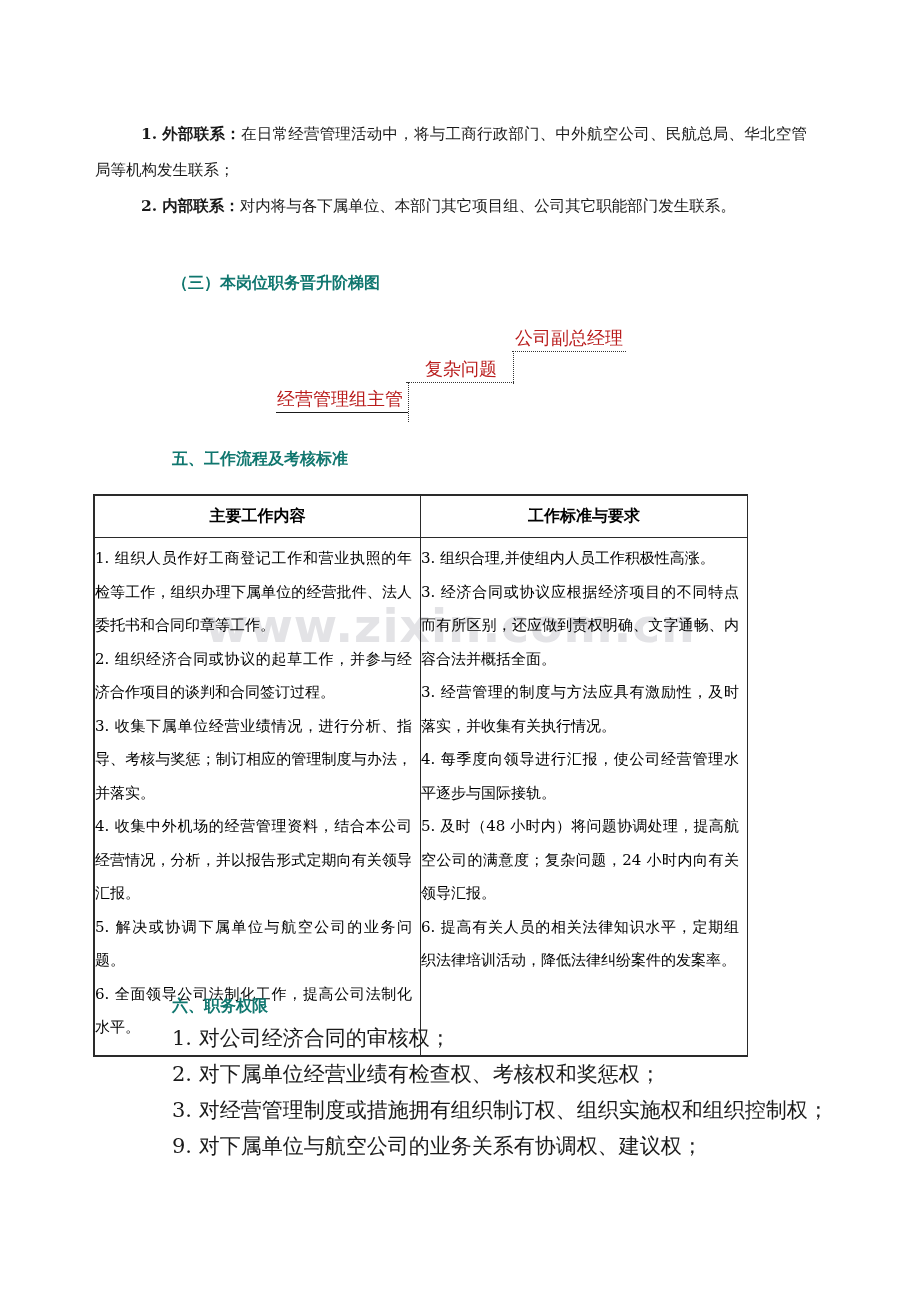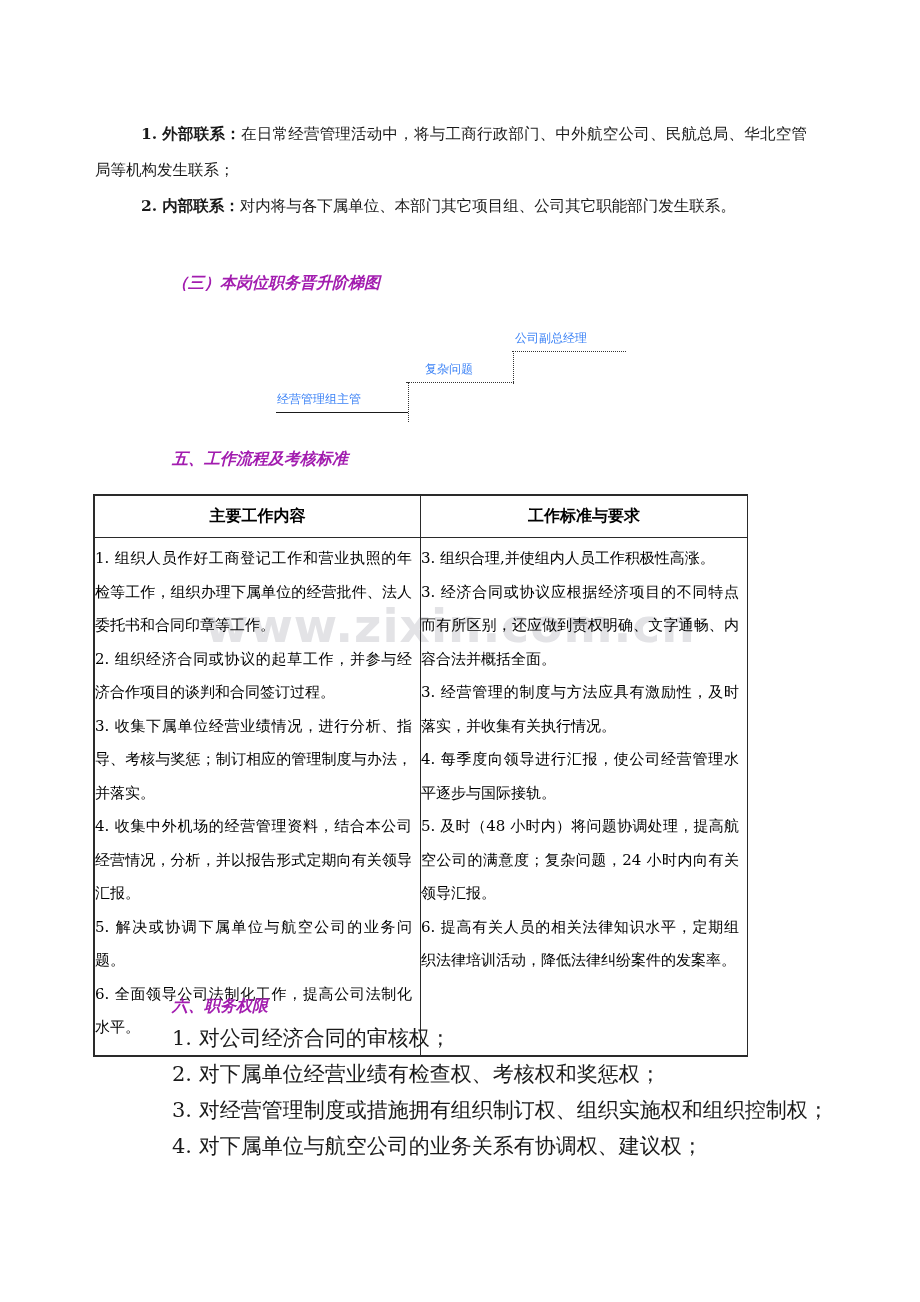--- a/index.html
+++ b/index.html
@@ -72,40 +72,39 @@
     width: 712px;
     text-indent: 46px;
   }
 
   
   .heading {
     position: absolute;
     font-size: 16px;
     font-weight: 700;
     line-height: 30px;
-    color: #a21caf;
-    font-style: italic;
+    color: #0f766e;
   }
   #h-ladder { left: 172px; top: 268px; }
   #h-workflow { left: 172px; top: 444px; }
   #h-authority { left: 172px; top: 991px; }
 
   
   #ladder {
     position: absolute;
     left: 0px;
     top: 310px;
     width: 920px;
     height: 125px;
   }
   .rung-label {
     position: absolute;
-    font-size: 12px;
+    font-size: 18px;
     line-height: 22px;
-    color: #3b82f6;
+    color: #b91c1c;
     white-space: nowrap;
   }
   #rung-label-1 { left: 277px; top: 78px; }   
   #rung-label-2 { left: 425px; top: 48px; }   
   #rung-label-3 { left: 515px; top: 17px; }   
 
   .rung-line-solid {
     position: absolute;
     border-top: 1.6px solid #1a1a1a;
     height: 0;
@@ -247,16 +246,16 @@
           </tr>
         </tbody>
       </table>
     </div>
 
     <div class="heading" id="h-authority">六、职务权限</div>
 
     <div class="auth-item" id="auth-1">1. 对公司经济合同的审核权；</div>
     <div class="auth-item" id="auth-2">2. 对下属单位经营业绩有检查权、考核权和奖惩权；</div>
     <div class="auth-item" id="auth-3">3. 对经营管理制度或措施拥有组织制订权、组织实施权和组织控制权；</div>
-    <div class="auth-item" id="auth-4">4. 对下属单位与航空公司的业务关系有协调权、建议权；</div>
+    <div class="auth-item" id="auth-4">9. 对下属单位与航空公司的业务关系有协调权、建议权；</div>
 
   </div>
 </div>
 
 </body></html>

